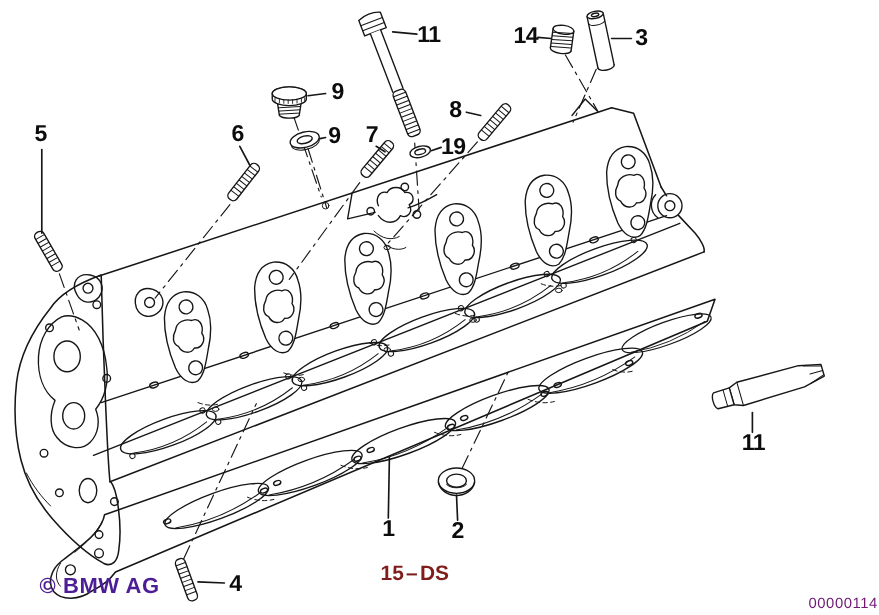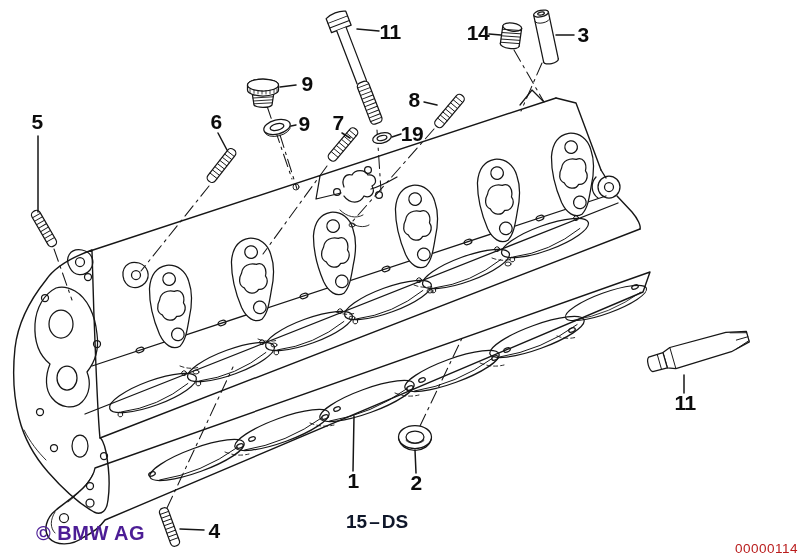--- a/index.html
+++ b/index.html
@@ -8,29 +8,29 @@
     font-family:"Liberation Sans",sans-serif;overflow:hidden;
   }
   .stage svg{position:absolute;left:0;top:0;}
   .callout{
     position:absolute;transform:translate(-50%,-50%);
     font-weight:700;font-size:21px;color:#0c0c0c;letter-spacing:-0.5px;
     white-space:nowrap;user-select:none;
   }
   .code-row{
     position:absolute;display:flex;align-items:center;
-    font-weight:700;font-size:19px;color:#0f172a;
+    font-weight:700;font-size:19px;color:#7f1d1d;
   }
   .code-row .sep{margin:0 2px;font-weight:700;}
   .copyright{
     position:absolute;font-size:20px;font-weight:700;color:#4c1d95;
     letter-spacing:0.5px;white-space:nowrap;
   }
   .doc-number{
-    position:absolute;font-size:13.5px;font-weight:400;color:#b91c1c;
+    position:absolute;font-size:13.5px;font-weight:400;color:#701a75;
     letter-spacing:0.5px;white-space:nowrap;
   }
 </style>
 </head>
 <body>
 
 <div class="stage">
 
 <svg width="799" height="559" viewBox="0 0 799 559">
   <defs>

